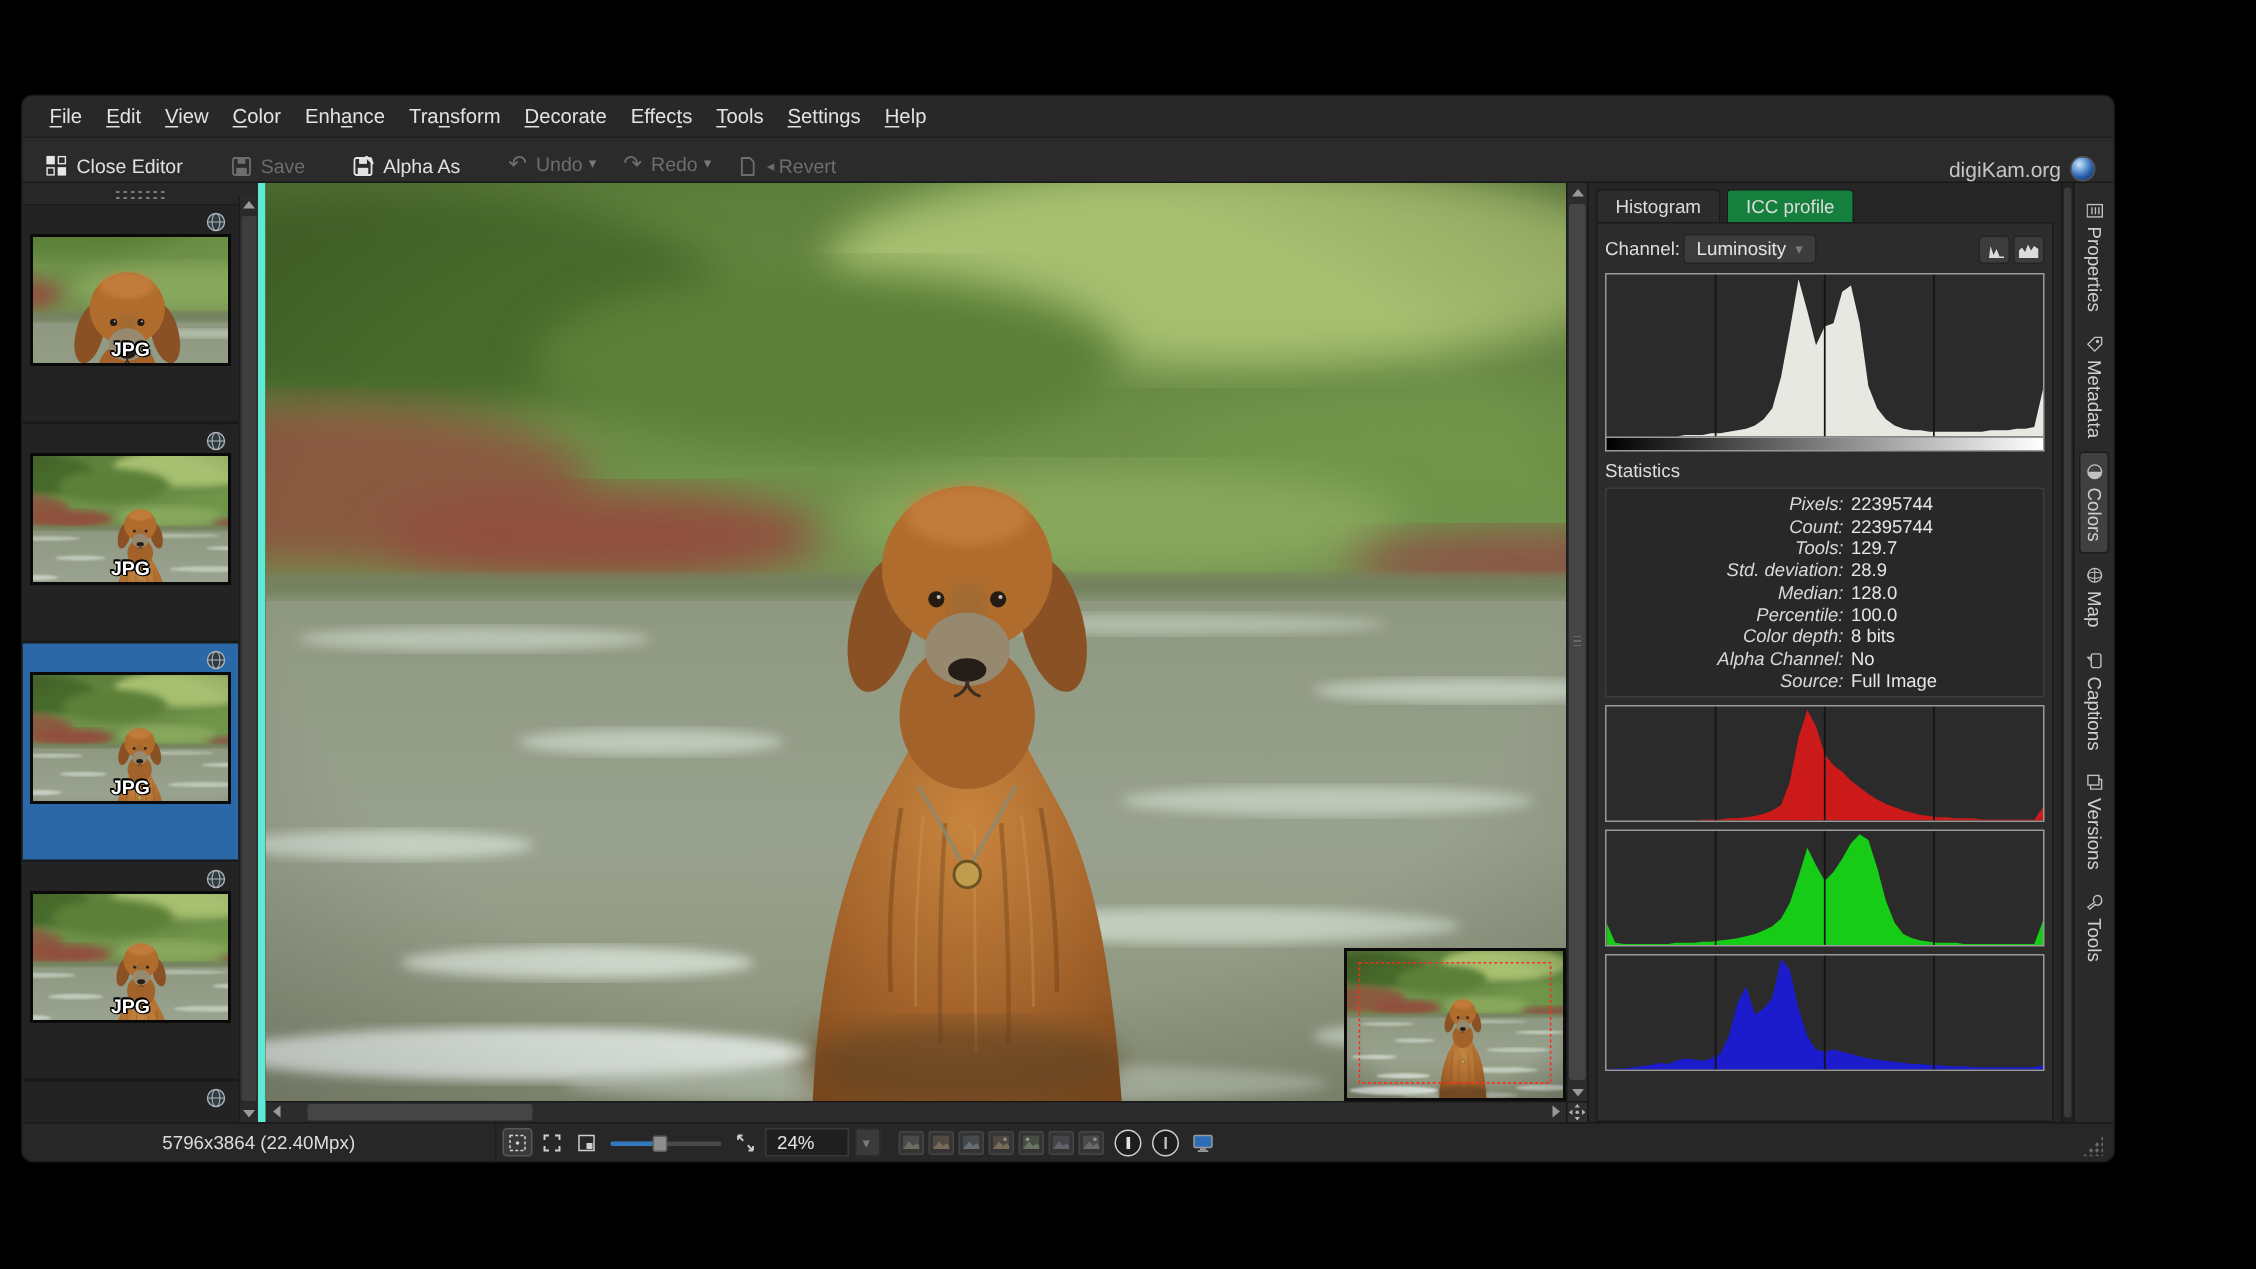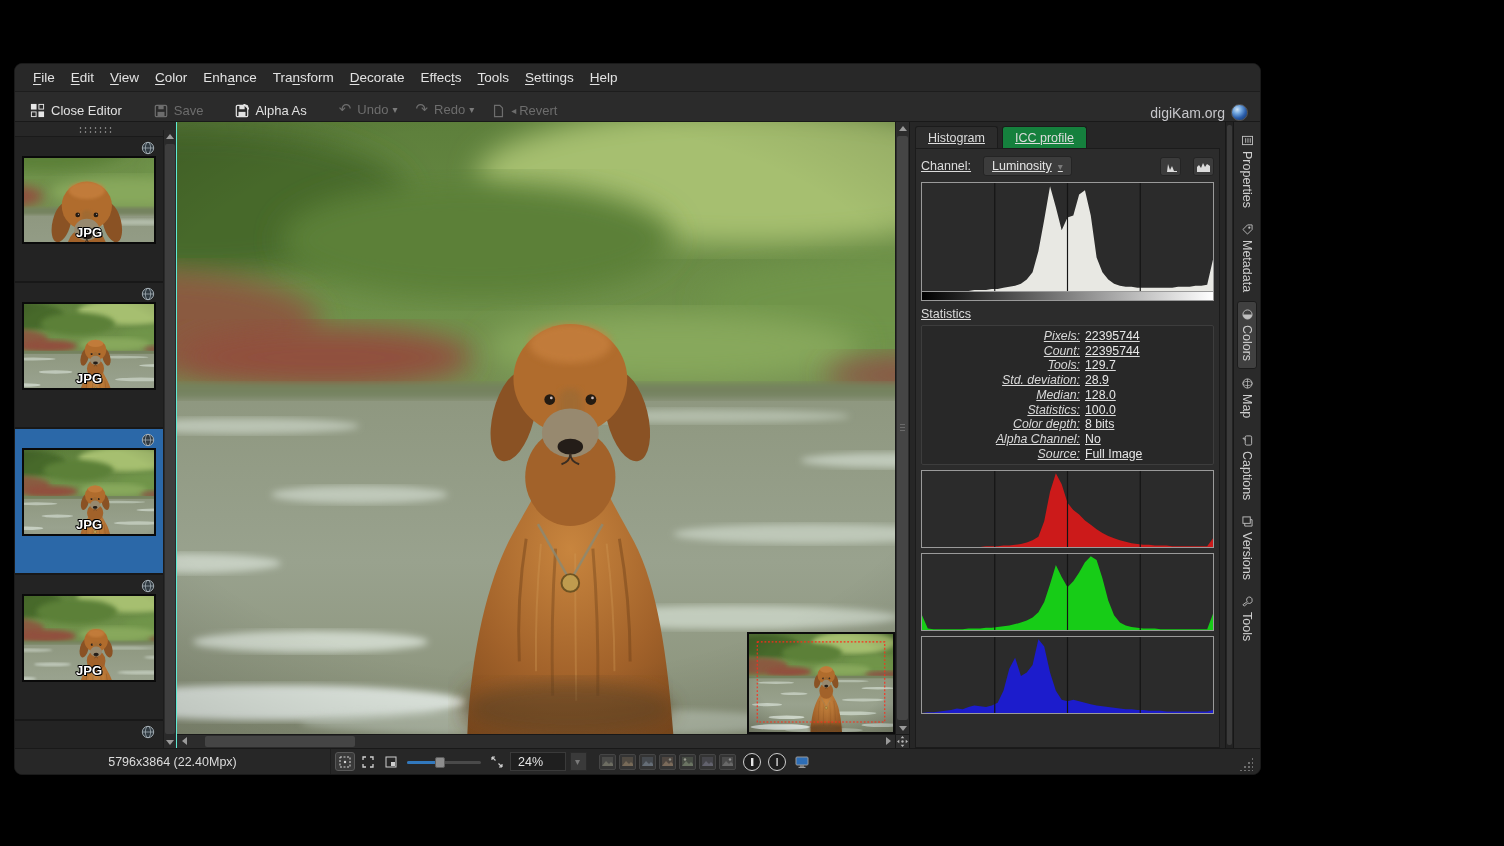--- a/index.html
+++ b/index.html
@@ -1,18 +1,18 @@
 <!DOCTYPE html>
 <html><head>
 <meta charset="utf-8">
 <style>
   * { margin:0; padding:0; box-sizing:border-box; }
   html,body { width:1504px; height:846px; background:#000; overflow:hidden;
     font-family:"Liberation Sans", sans-serif; color:#dcdcdc; }
-  .window { position:absolute; left:14px; top:63px; width:1247px; height:712px;
+  .window { position:absolute; left:14px; top:63px; width:1396px; height:712px;
     background:#2b2b2b; border-radius:8px; overflow:hidden; display:flex; flex-direction:column;
     border:1px solid #1a1a1a; }
   
   .menubar { height:28px; background:#282828; display:flex; align-items:center;
     padding:0 10px; font-size:13.5px; border-bottom:1px solid #1d1d1d; flex:0 0 auto; }
   .menu-item { padding:4px 8px; color:#e2e2e2; cursor:default; border-radius:3px; }
   .menu-item u { text-decoration:underline; text-underline-offset:2px; }
   
   .toolbar { height:30px; background:#2b2b2b; display:flex; align-items:flex-end; gap:4px;
     padding:0 8px; font-size:13px; border-bottom:1px solid #191919; flex:0 0 auto; }
@@ -21,21 +21,21 @@
   .tb-sep { width:10px; }
   .caret { font-size:10px; color:#7a7a7a; margin-left:-2px; }
   .tb-spring { flex:1; }
   .brand { color:#c6c6ca; font-size:14px; display:flex; align-items:center; gap:6px; padding-right:4px; }
   .globe-logo { width:17px; height:17px; border-radius:50%;
     background:radial-gradient(circle at 35% 30%, #cfe4f7 0%, #6ea3dd 30%, #2a5ca8 60%, #0d2a5e 100%);
     border:1px solid #555; }
   
   .main { flex:1; display:flex; min-height:0; background:#242424; }
   
-  .thumbbar { width:162px; flex:0 0 auto; background:#272727; border-right:1px solid #5eead4;
+  .thumbbar { width:162px; flex:0 0 auto; background:#272727; border-right:5px solid #5eead4;
     display:flex; flex-direction:column; position:relative; }
   .grip-dots { width:36px; height:7px; margin:4px auto 3px auto;
     background-image:radial-gradient(#7e7e7e 1px, transparent 1.2px); background-size:5px 4px; }
   .thumb-list { flex:1; overflow:hidden; margin-right:13px; border-top:1px solid #1a1a1a; }
   .thumb-item { height:146px; background:#232323; border-bottom:2px solid #181818; position:relative; padding-top:3px; }
   .thumb-item.selected { background:#2b68a8; }
   .thumb-globe { position:absolute; top:4px; right:8px; width:14px; height:14px; }
   .thumb-frame { width:134px; height:88px; margin:16px auto 0 auto; border:2px solid #0a0a0a;
     position:relative; background:#000; }
   .thumb-frame svg { display:block; width:100%; height:100%; }
@@ -61,27 +61,27 @@
   .vscroll { background:#2c2c2c; border-left:1px solid #191919; display:flex; flex-direction:column; }
   .vscroll .scroll-thumb { background:#454545; }
   .vthumb-grip { position:absolute; left:3px; right:3px; top:50%; height:8px; transform:translateY(-50%);
     background-image:repeating-linear-gradient(#6a6a6a 0 1px, transparent 1px 3px); }
   .hscroll { background:#2c2c2c; border-top:1px solid #191919; display:flex; }
   .hscroll .h-track { flex:1; position:relative; }
   .hscroll .h-thumb { position:absolute; top:1px; bottom:1px; left:14px; width:150px; background:#454545; border-radius:2px; }
   .corner-btn { background:#2f2f2f; display:flex; align-items:center; justify-content:center; border-left:1px solid #191919; border-top:1px solid #191919; }
   
   .rightpanel { width:316px; flex:0 0 auto; background:#262626; border-left:1px solid #171717;
-    padding:4px 5px 0 5px; font-size:12.5px; display:flex; flex-direction:column;text-decoration:underline; }
+    padding:4px 5px 0 5px; font-size:12.5px; display:flex; flex-direction:column; }
   .rp-tabs { display:flex; gap:4px; height:22px; flex:0 0 auto; }
   .rp-tab { padding:2px 12px; border:1px solid #1b1b1b; border-bottom:none; border-radius:3px 3px 0 0;
     background:#15803d; color:#dcdcdc; display:flex; align-items:center; font-size:12.5px; }
   .rp-tab.active { background:#2c2c2c; }
   .rp-body { border:1px solid #1b1b1b; background:#2c2c2c; flex:1; padding:5px 5px 0 5px; display:flex; flex-direction:column; }
-  .channel-row { display:flex; align-items:center; gap:12px; height:24px; flex:0 0 auto; margin-bottom:4px; }
+  .channel-row { display:flex; align-items:center; gap:2px; height:24px; flex:0 0 auto; margin-bottom:4px; }
   .combo { background:#3c3c3c; border:1px solid #242424; border-radius:3px; padding:2px 8px;
     display:flex; align-items:center; gap:8px; color:#e4e4e4; }
   .icon-btn { width:21px; height:19px; background:#3c3c3c; border:1px solid #242424; border-radius:3px;
     display:flex; align-items:center; justify-content:center; }
   .hist-box { height:110px; border:1px solid #9a9a9a; background:#2b2b2b; flex:0 0 auto; }
   .hist-box svg { display:block; width:100%; height:100%; }
   .grad-bar { height:9px; border:1px solid #9a9a9a; border-top:none; flex:0 0 auto;
     background:linear-gradient(to right,#000,#fff); margin-bottom:6px; }
   .range-row { display:flex; align-items:center; gap:8px; height:22px; flex:0 0 auto; margin:2px 0 8px 0; }
   .spinbox { width:100px; height:20px; background:#1d1d1d; border:1px solid #151515; border-radius:2px;
@@ -472,21 +472,21 @@
             </div>
           <div class="stat-row">
               <span class="stat-label">Std. deviation:</span>
               <span class="stat-value">28.9</span>
             </div>
           <div class="stat-row">
               <span class="stat-label">Median:</span>
               <span class="stat-value">128.0</span>
             </div>
           <div class="stat-row">
-              <span class="stat-label">Statistics:</span>
+              <span class="stat-label">Percentile:</span>
               <span class="stat-value">100.0</span>
             </div>
           <div class="stat-row">
               <span class="stat-label">Color depth:</span>
               <span class="stat-value">8 bits</span>
             </div>
           <div class="stat-row">
               <span class="stat-label">Alpha Channel:</span>
               <span class="stat-value">No</span>
             </div>

